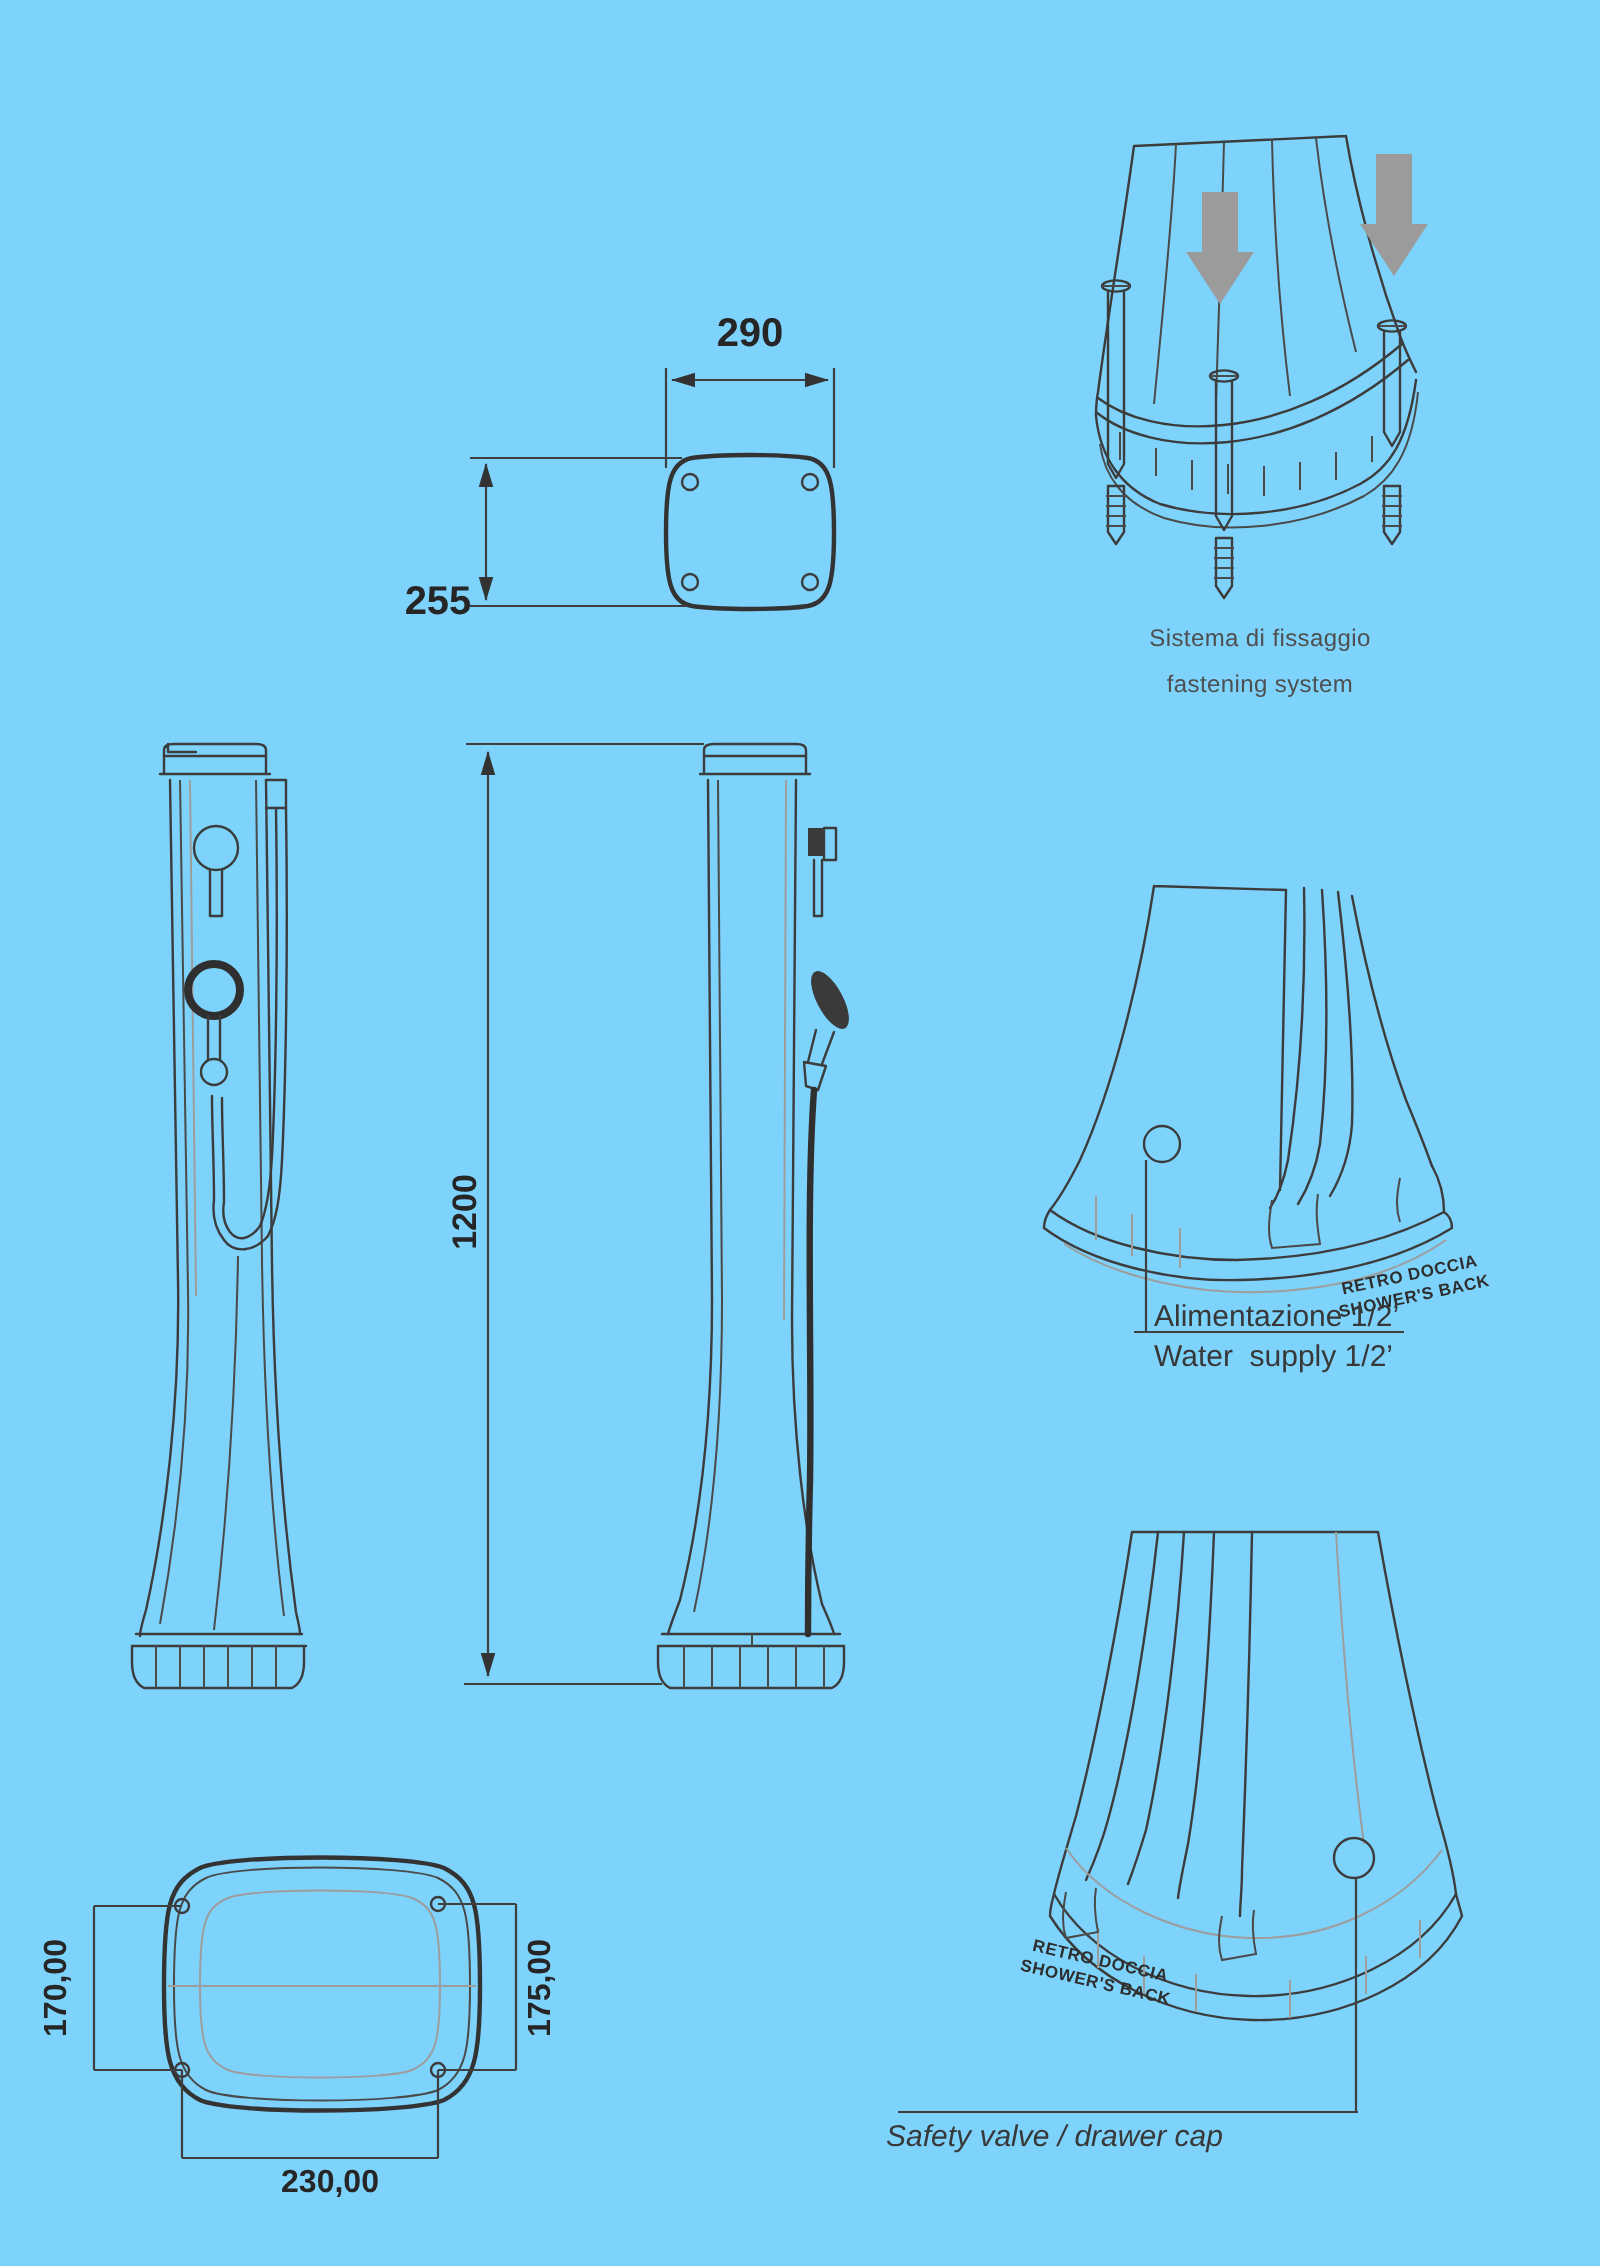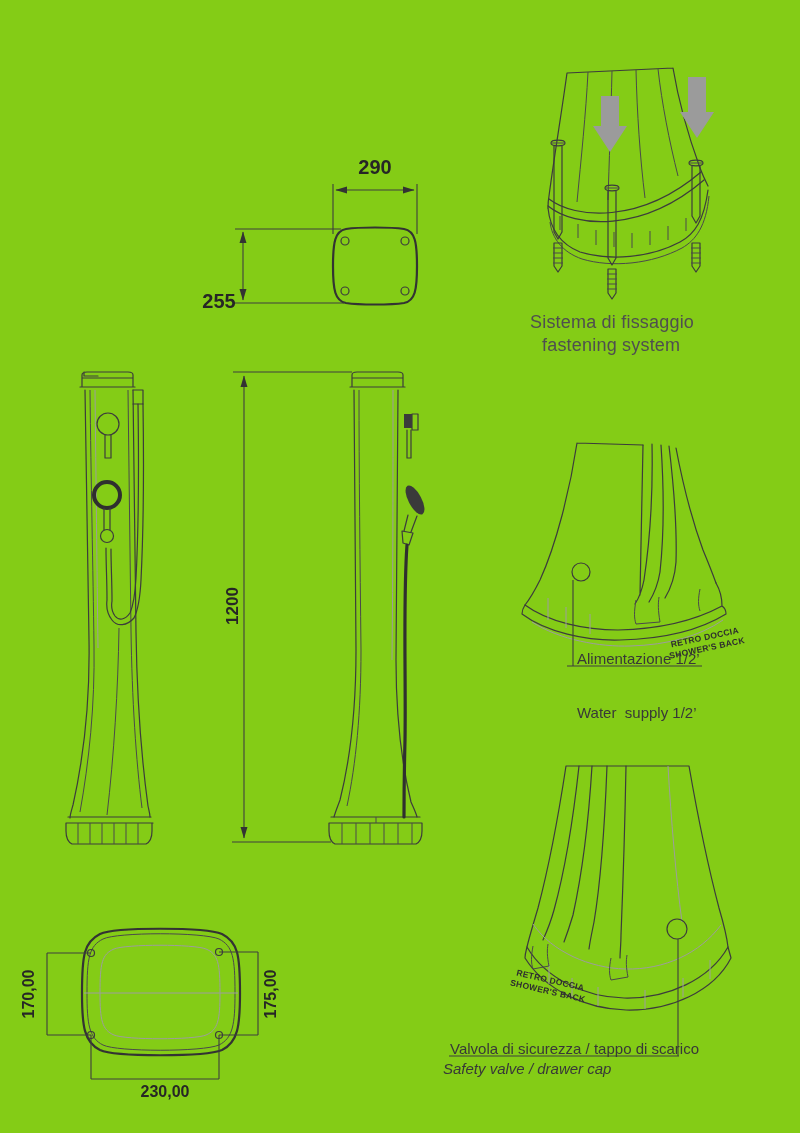--- a/index.html
+++ b/index.html
@@ -1,34 +1,34 @@
 <!DOCTYPE html>
 <html><head>
 <meta charset="utf-8">
 <style>
   html,body{margin:0;padding:0;background:#ffffff;}
   body{width:800px;height:1133px;font-family:"Liberation Sans",sans-serif;}
-  .canvas{position:relative;width:800px;height:1133px;background:#84cc16;overflow:hidden;}
+  .canvas{position:relative;width:800px;height:1133px;background:#7dd3fc;overflow:hidden;}
   svg{position:absolute;left:0;top:0;}
   
   .ln{stroke:#3c3c3c;stroke-width:1.2;fill:none;stroke-linecap:round;stroke-linejoin:round;}
   .ln2{stroke:#333333;stroke-width:2.2;fill:none;stroke-linecap:round;stroke-linejoin:round;}
   .thin{stroke:#4a4a4a;stroke-width:1;fill:none;}
   .lt{stroke:#9d9d9d;stroke-width:1;fill:none;}
   .dim{stroke:#3f3f3f;stroke-width:1.1;fill:none;}
   .fillDark{fill:#3a3a3a;stroke:none;}
   .hose{stroke:#2f2f2f;stroke-width:3.2;fill:none;stroke-linecap:round;}
   .knobThick{stroke:#2f2f2f;stroke-width:4;fill:none;}
   .arrowGray{fill:#9b9b9b;stroke:none;}
   
   .lbl{position:absolute;color:#383838;font-size:15px;white-space:pre;}
   .dimnum{position:absolute;font-weight:700;font-size:20px;color:#262626;text-align:center;}
   .dimnum-sm{position:absolute;font-weight:700;font-size:16px;color:#262626;text-align:center;}
   .rot{transform:rotate(-90deg);transform-origin:center;}
-  .caption{position:absolute;font-size:18px;color:#4f4f4f;letter-spacing:0.2px;}
+  .caption{position:absolute;font-size:12px;color:#4f4f4f;text-align:center;letter-spacing:0.2px;}
   .retro{position:absolute;font-size:8.5px;font-weight:700;letter-spacing:0.3px;line-height:11px;text-align:center;color:#2e2e2e;}
 </style>
 </head>
 <body>
 
 <div class="canvas">
 
 <svg width="800" height="1133" viewBox="0 0 800 1133">
   <defs>
     <marker id="arr" viewBox="0 0 10 8" refX="9.5" refY="4" markerWidth="11" markerHeight="9" orient="auto-start-reverse">
@@ -162,33 +162,32 @@
     <path class="dim" d="M219,952 H258 M219,1035 H258 M258,952 V1035"></path>
     <path class="dim" d="M91,1035 V1079 M219,1035 V1079 M91,1079 H219"></path>
   </g>
 </svg>
 
 <div class="dimnum" style="left:340px;top:156px;width:70px;">290</div>
 <div class="dimnum" style="left:189px;top:252px;width:60px;margin-top:38px;">255</div>
 <div class="dimnum rot" style="left:202px;top:597px;width:60px;height:18px;font-size:17px;">1200</div>
 
 <div class="caption" style="left:530px;top:312px;width:200px;">Sistema di fissaggio</div>
-<div class="caption" style="left:542px;top:335px;width:200px;">fastening system</div>
+<div class="caption" style="left:530px;top:335px;width:200px;">fastening system</div>
 
 <div class="retro" style="left:663px;top:632px;width:86px;transform:rotate(-12deg);">
   <span style="display:block;">RETRO DOCCIA</span>
   <span style="display:block;">SHOWER'S BACK</span>
 </div>
 <div class="lbl" style="left:577px;top:650px;text-align:center;">Alimentazione 1/2’</div>
-<div class="lbl" style="left:577px;top:704px;">Water  supply 1/2’</div>
+<div class="lbl" style="left:577px;top:670px;">Water  supply 1/2’</div>
 
 <div class="retro" style="left:506px;top:975px;width:86px;transform:rotate(13deg);">
   <span style="display:block;">RETRO DOCCIA</span>
   <span style="display:block;">SHOWER'S BACK</span>
 </div>
-<div class="lbl" style="left:450px;top:1040px;">Valvola di sicurezza / tappo di scarico</div>
 <div class="lbl" style="left:443px;top:1060px;font-style:italic;">Safety valve / drawer cap</div>
 
 <div class="dimnum-sm rot" style="left:1px;top:985px;width:56px;height:18px;">170,00</div>
 <div class="dimnum-sm rot" style="left:243px;top:985px;width:56px;height:18px;">175,00</div>
 <div class="dimnum-sm" style="left:125px;top:1083px;width:80px;">230,00</div>
 
 </div>
 
 </body></html>

